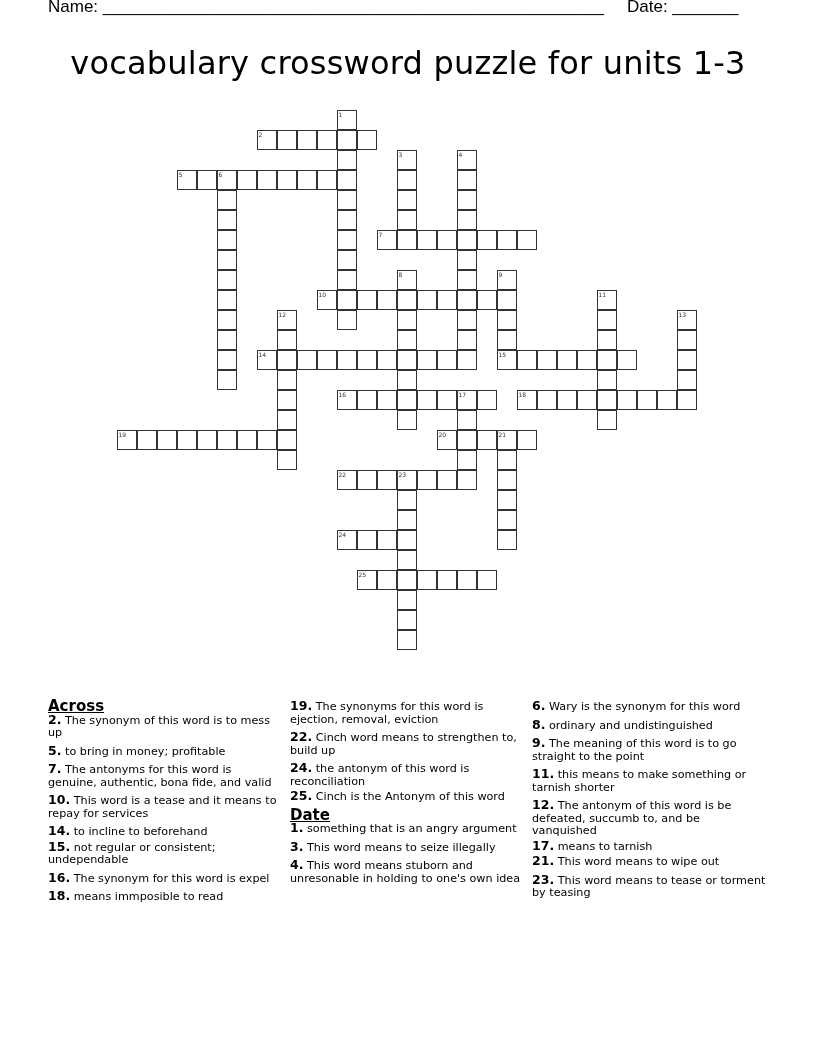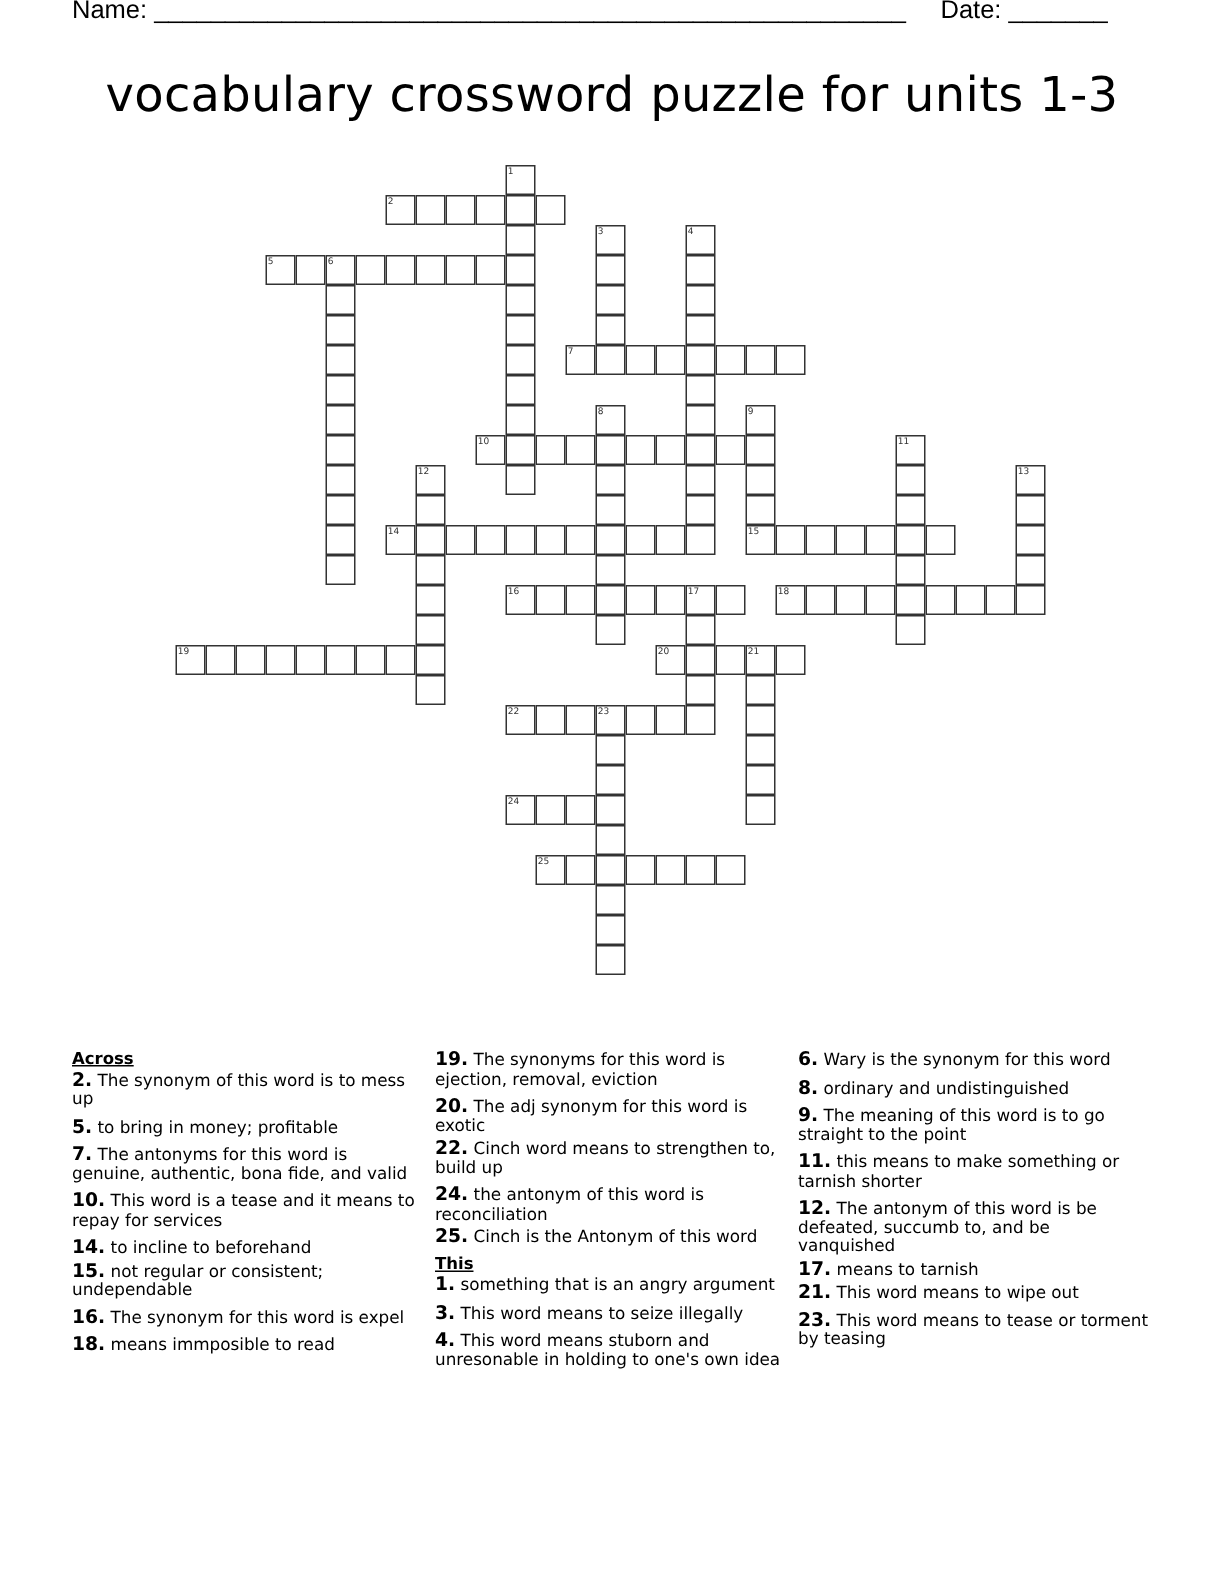--- a/index.html
+++ b/index.html
@@ -9,21 +9,21 @@
   .title { position:absolute; top:44px; left:0; width:816px; text-align:center; font-family:"DejaVu Sans", sans-serif; font-size:32px; letter-spacing:0.2px; }
   #grid { position:absolute; left:0; top:0; width:816px; height:680px; }
   .cell { position:absolute; width:20px; height:20px; box-sizing:border-box; border:1px solid #333; background:#fff; margin-left:-0.5px; margin-top:-0.5px; }
   .cell .num { position:absolute; top:0px; left:1px; font-family:"DejaVu Sans", sans-serif; font-size:6px; line-height:7px; color:#333; }
   .clues { position:absolute; top:700px; font-family:"DejaVu Sans", sans-serif; font-size:11.2px; line-height:12.5px; }
   .col1 { left:48px; width:235px; }
   .col2 { left:290px; width:235px; }
   .col3 { left:532px; width:235px; }
   .clue { margin-bottom:5px; }
   .clue .n { font-weight:bold; font-size:12.5px; }
-  .heading { font-weight:bold; text-decoration:underline; font-size:11px; margin-bottom:1px; }
+  .heading { font-weight:bold; text-decoration:underline; font-size:15px; margin-bottom:1px; }
   .down-heading { margin-top:0px; }
 </style>
 </head>
 <body>
 
 <div class="header-line">Name: _____________________________________________________</div>
 <div class="date-line">Date: _______</div>
 
 <div class="title">vocabulary crossword puzzle for units 1-3</div>
 
@@ -253,25 +253,24 @@
   <div class="clue"><span class="n">7</span><span class="n">.</span><span> The antonyms for this word is genuine, authentic, bona fide, and valid</span></div>
   <div class="clue"><span class="n">10</span><span class="n">.</span><span> This word is a tease and it means to repay for services</span></div>
   <div class="clue" style="margin-bottom:2px"><span class="n">14</span><span class="n">.</span><span> to incline to beforehand</span></div>
   <div class="clue"><span class="n">15</span><span class="n">.</span><span> not regular or consistent; undependable</span></div>
   <div class="clue"><span class="n">16</span><span class="n">.</span><span> The synonym for this word is expel</span></div>
   <div class="clue"><span class="n">18</span><span class="n">.</span><span> means immposible to read</span></div>
 </div>
 
 <div class="clues col2">
   <div class="clue"><span class="n">19</span><span class="n">.</span><span> The synonyms for this word is ejection, removal, eviction</span></div>
-  <div class="clue" style="margin-bottom:2px"><span class="n">20</span><span class="n">.</span><span> The adj synonym for this word is exotic</span></div>
   <div class="clue"><span class="n">22</span><span class="n">.</span><span> Cinch word means to strengthen to, build up</span></div>
   <div class="clue" style="margin-bottom:2px"><span class="n">24</span><span class="n">.</span><span> the antonym of this word is reconciliation</span></div>
   <div class="clue"><span class="n">25</span><span class="n">.</span><span> Cinch is the Antonym of this word</span></div>
-  <div class="heading down-heading">This</div>
+  <div class="heading down-heading">Date</div>
   <div class="clue"><span class="n">1</span><span class="n">.</span><span> something that is an angry argument</span></div>
   <div class="clue"><span class="n">3</span><span class="n">.</span><span> This word means to seize illegally</span></div>
   <div class="clue"><span class="n">4</span><span class="n">.</span><span> This word means stuborn and unresonable in holding to one's own idea</span></div>
 </div>
 
 <div class="clues col3">
   <div class="clue"><span class="n">6</span><span class="n">.</span><span> Wary is the synonym for this word</span></div>
   <div class="clue"><span class="n">8</span><span class="n">.</span><span> ordinary and undistinguished</span></div>
   <div class="clue"><span class="n">9</span><span class="n">.</span><span> The meaning of this word is to go straight to the point</span></div>
   <div class="clue"><span class="n">11</span><span class="n">.</span><span> this means to make something or tarnish shorter</span></div>

